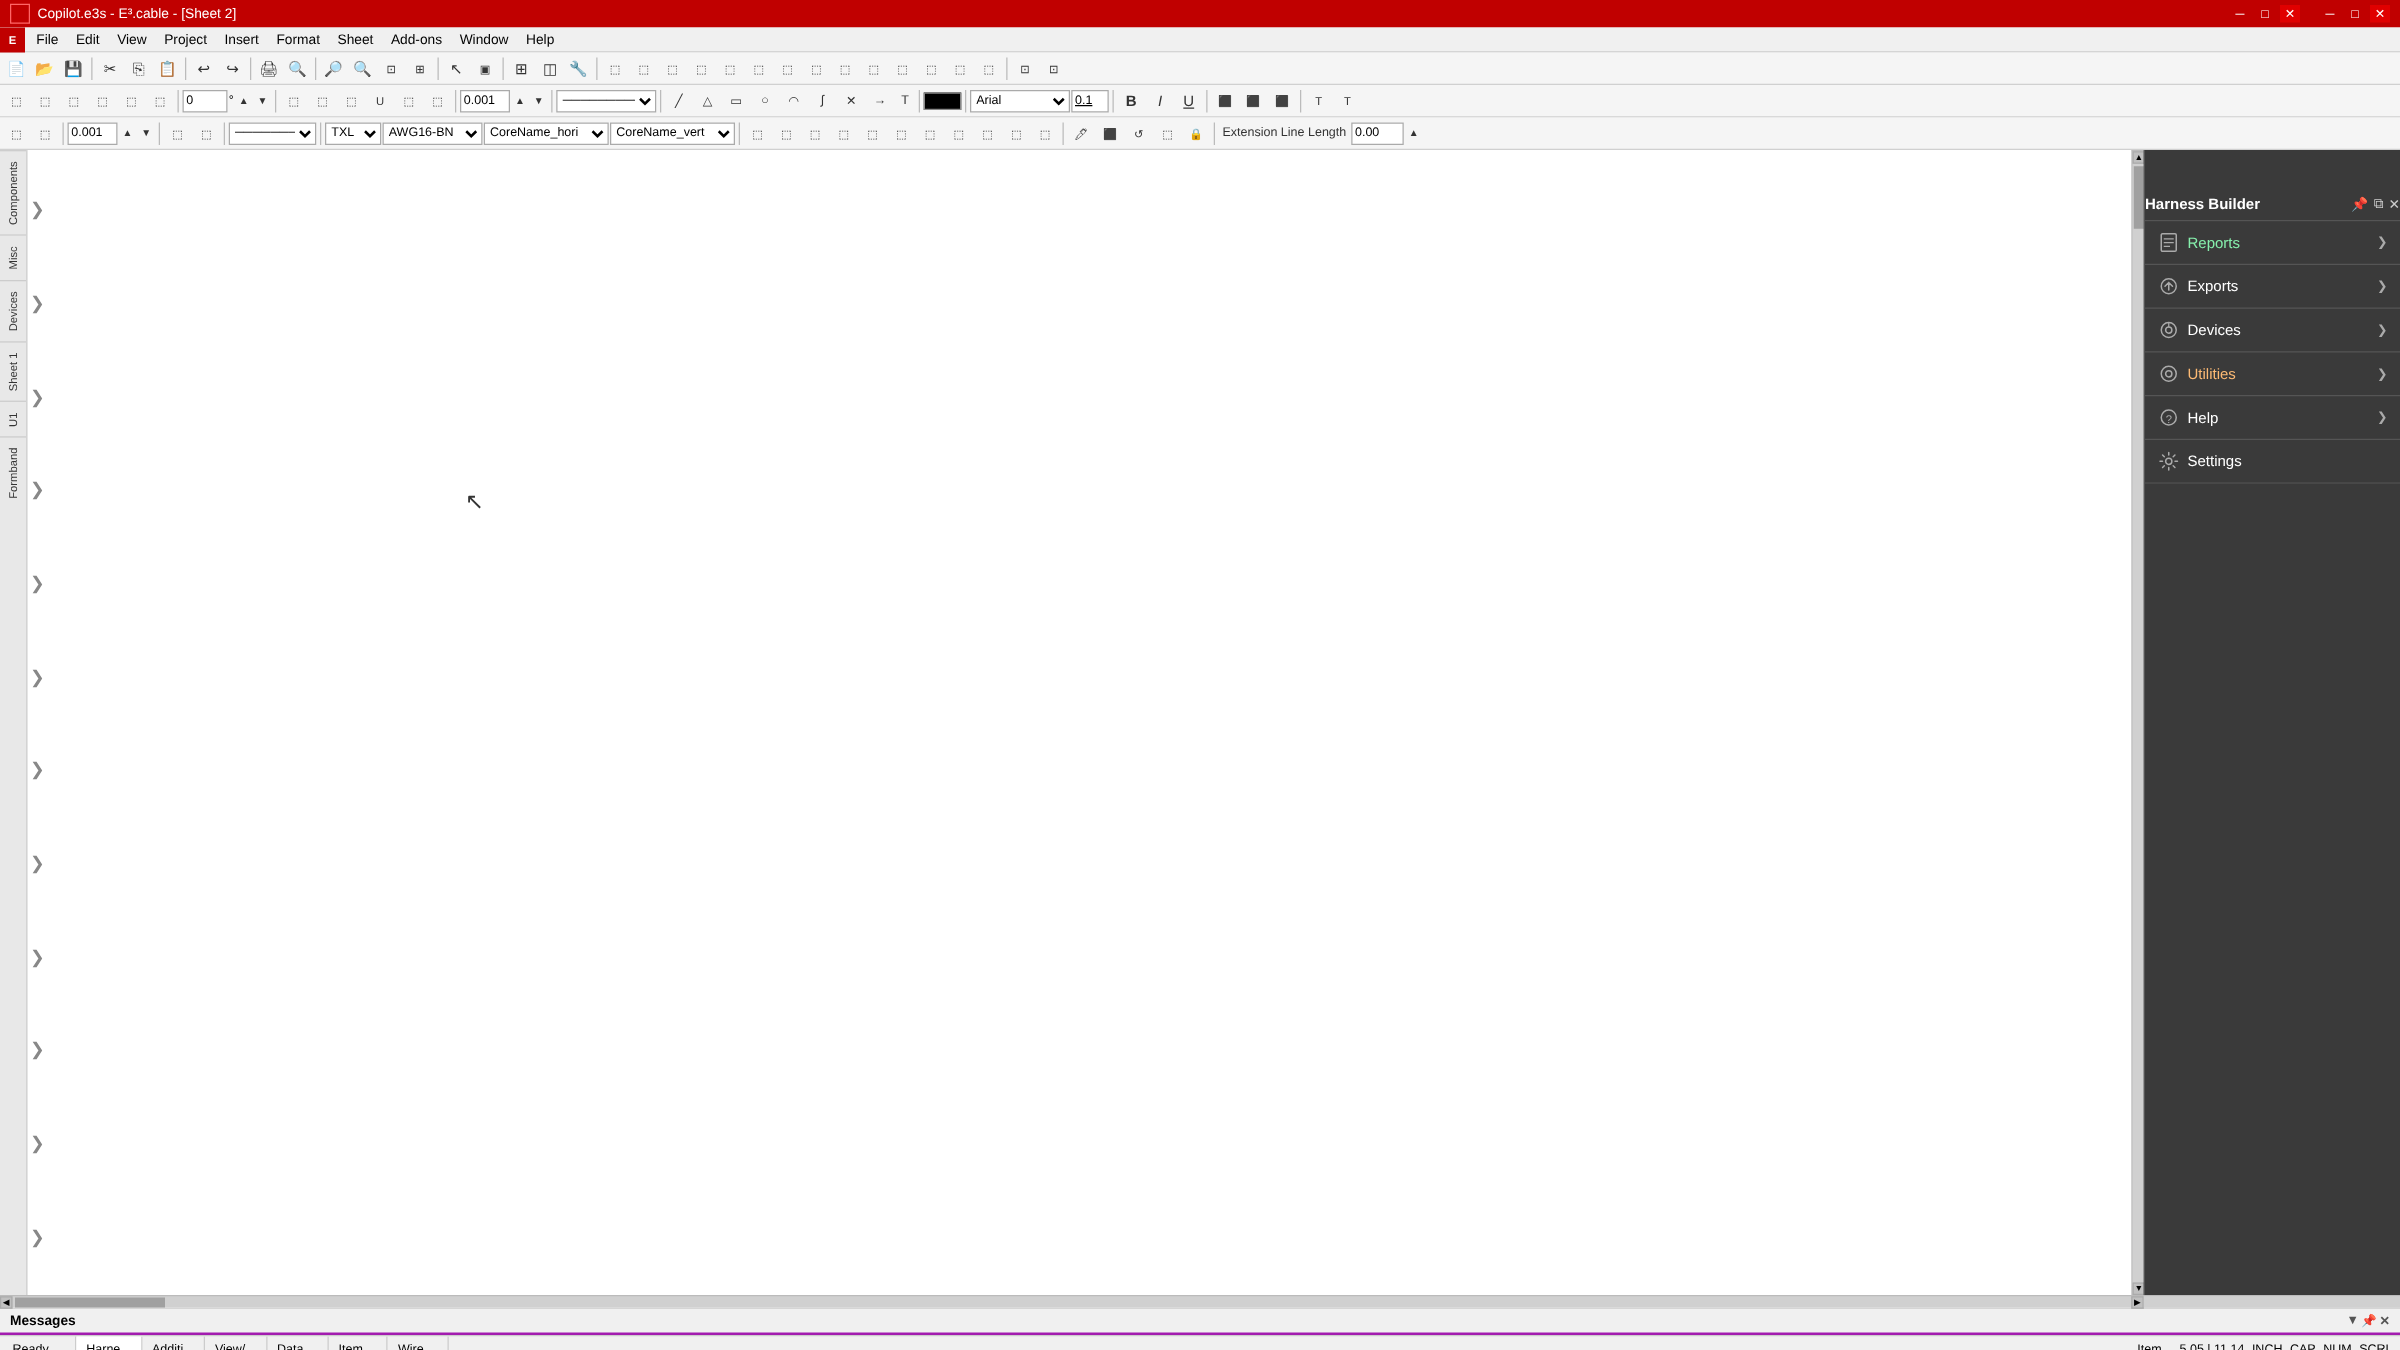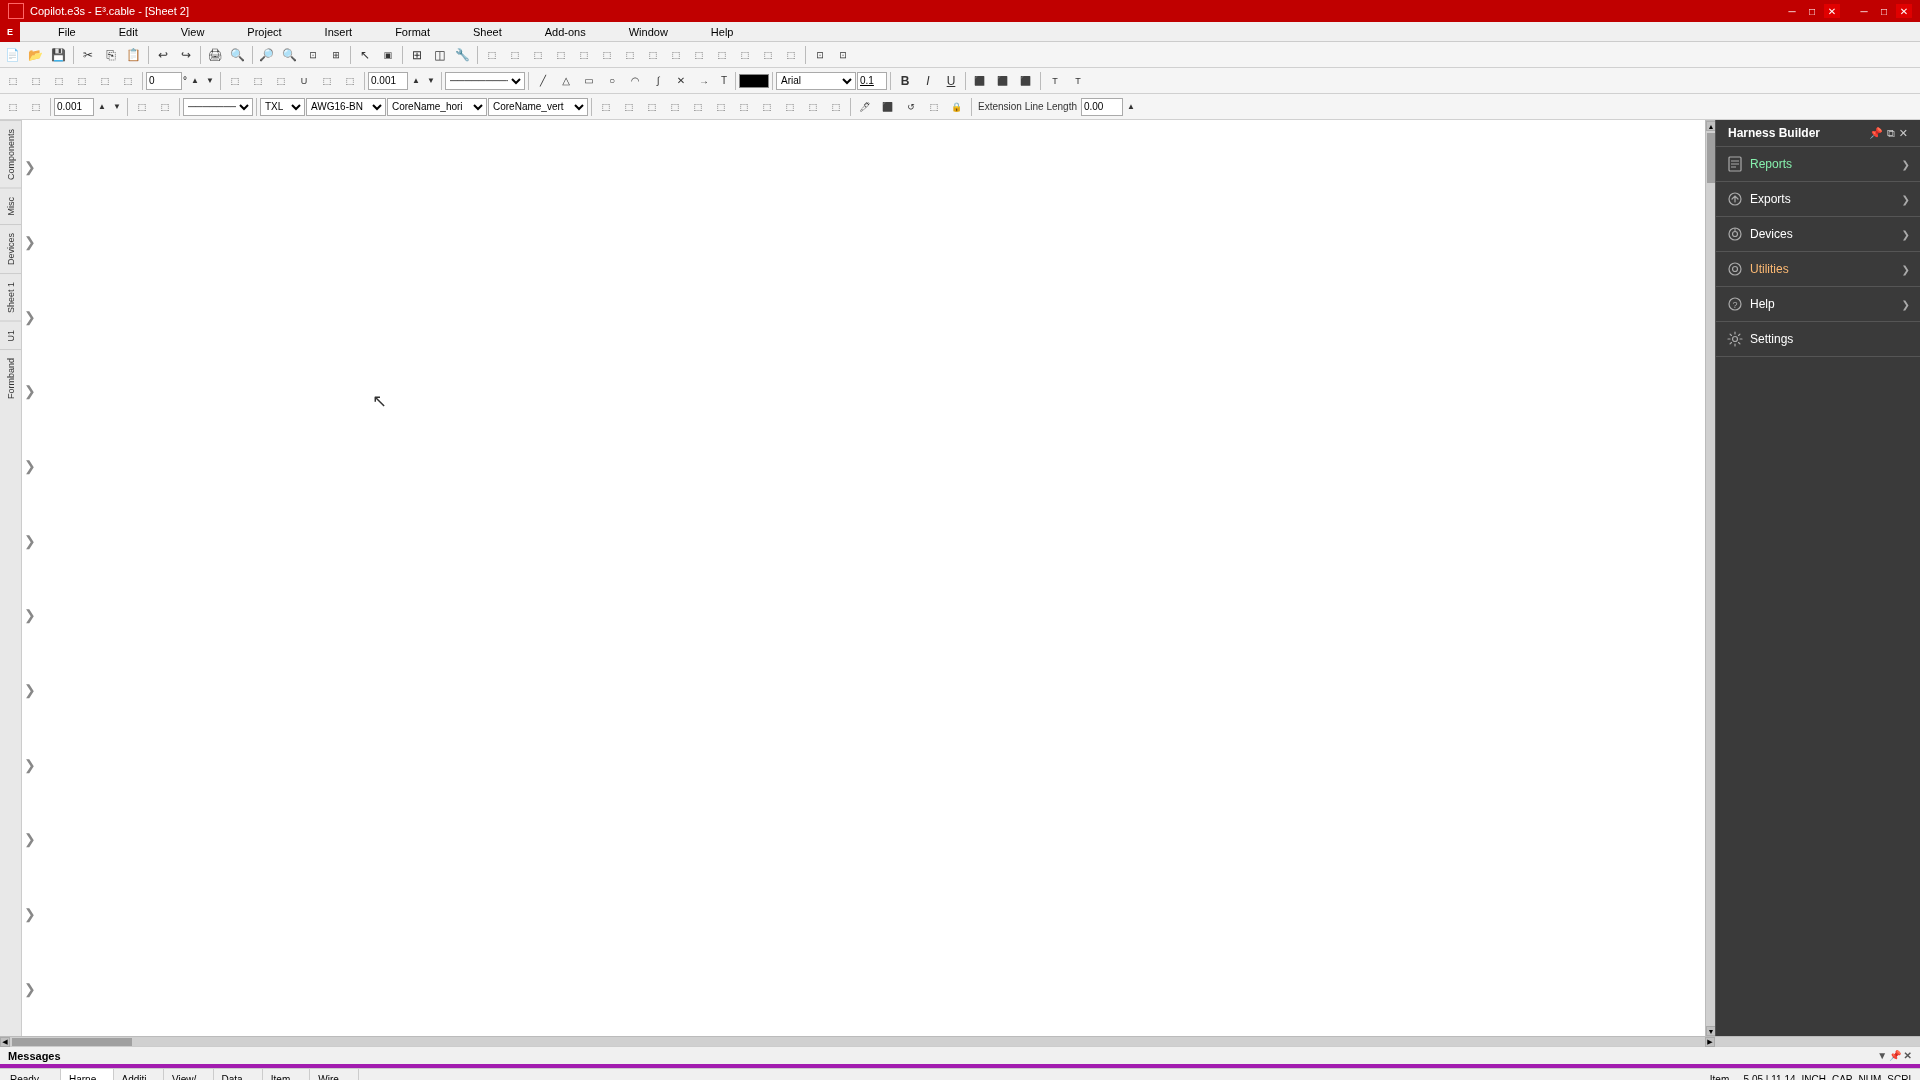--- a/index.html
+++ b/index.html
@@ -12,21 +12,21 @@
     }
     #titlebar .winbtns { display: flex; gap: 4px; }
     #titlebar .winbtns span { width: 16px; height: 14px; display: inline-flex; align-items: center; justify-content: center; font-size: 10px; cursor: pointer; color: white; }
 
     
     #menubar {
       width: 100%; height: 20px; background: #f0f0f0; display: flex; align-items: center;
       border-bottom: 1px solid #ccc;
     }
     #menubar .logo { width: 20px; height: 20px; background: #c00000; display: flex; align-items: center; justify-content: center; color: white; font-size: 9px; font-weight: bold; margin-right: 2px; }
-    #menubar .menu-item { padding: 2px 7px; cursor: pointer; font-size: 11px; margin-left: 29px; }
+    #menubar .menu-item { padding: 2px 7px; cursor: pointer; font-size: 11px; }
 
     
     .toolbar {
       width: 100%; height: 26px; background: #f5f5f5; border-bottom: 1px solid #d0d0d0;
       display: flex; align-items: center; padding: 0 2px; gap: 1px; flex-wrap: nowrap; overflow: hidden;
     }
     .tb-btn {
       width: 22px; height: 22px; display: inline-flex; align-items: center; justify-content: center;
       cursor: pointer; border: 1px solid transparent; font-size: 12px; color: #333; flex-shrink: 0;
     }
@@ -352,21 +352,21 @@
 
     <div style="width:10px; background:#d0d0d0; display:flex; flex-direction:column; border-left:1px solid #bbb; border-top:1px solid #bbb;">
       <div style="width:10px; height:10px; background:#c0c0c0; border:1px solid #aaa; display:flex; align-items:center; justify-content:center; font-size:7px; cursor:pointer;">▲</div>
       <div style="width:8px; height:50px; background:#a0a0a0; margin:2px 1px; cursor:pointer;"></div>
       <div style="flex:1;"></div>
       <div style="width:10px; height:10px; background:#c0c0c0; border:1px solid #aaa; display:flex; align-items:center; justify-content:center; font-size:7px; cursor:pointer;">▼</div>
     </div>
 
     <div id="right-panel" style="width:205px; background:#3a3a3a; display:flex; flex-direction:column; border-left:1px solid #555; flex-shrink:0;">
 
-      <div id="panel-header" style="display:flex; align-items:center; justify-content:space-between; padding:6px 12px; background:#3a3a3a; border-bottom:1px solid #555;">
+      <div id="panel-header" style="display:flex; align-items:center; justify-content:space-between; padding:6px 0; background:#3a3a3a; border-bottom:1px solid #555;margin-top:30px;">
         <span style="color:#fff; font-size:12px; font-weight:600;">Harness Builder</span>
         <div style="display:flex; gap:4px;">
           <span style="color:#ccc; cursor:pointer; font-size:11px;">📌</span>
           <span style="color:#ccc; cursor:pointer; font-size:11px;">⧉</span>
           <span style="color:#ccc; cursor:pointer; font-size:11px;">✕</span>
         </div>
       </div>
 
       <div class="panel-section">
         <div class="panel-section-header">
@@ -466,21 +466,21 @@
 </div>
 
 <div style="display:flex; width:100%; height:10px; background:#d0d0d0; border-top:1px solid #bbb;">
   <div style="width:10px; height:10px; background:#c0c0c0; border:1px solid #aaa; display:flex; align-items:center; justify-content:center; font-size:7px; cursor:pointer;">◀</div>
   <div style="width:120px; height:8px; background:#a0a0a0; margin:1px 2px; cursor:pointer;"></div>
   <div style="flex:1;"></div>
   <div style="width:10px; height:10px; background:#c0c0c0; border:1px solid #aaa; display:flex; align-items:center; justify-content:center; font-size:7px; cursor:pointer;">▶</div>
   <div style="width:205px; background:#d0d0d0;"></div>
 </div>
 
-<div id="messages-bar" style="height:22px; background:#f0f0f0; border-top:1px solid #ccc; border-bottom:4px solid #a21caf; display:flex; align-items:center; padding:0 8px;">
+<div id="messages-bar" style="height:22px; background:#f0f0f0; border-top:1px solid #ccc; border-bottom:2px solid #a21caf; display:flex; align-items:center; padding:0 8px;">
   <span style="font-weight:bold; font-size:11px;">Messages</span>
   <div style="margin-left:auto; display:flex; gap:2px;">
     <span style="cursor:pointer; font-size:10px; color:#555;">▼</span>
     <span style="cursor:pointer; font-size:10px; color:#555;">📌</span>
     <span style="cursor:pointer; font-size:10px; color:#555;">✕</span>
   </div>
 </div>
 
 <div id="status-bar" style="height:22px; background:#f0f0f0; border-top:1px solid #ccc; display:flex; align-items:center; font-size:10px; overflow:hidden;">
   <span style="padding:0 10px; min-width:60px;">Ready</span>

